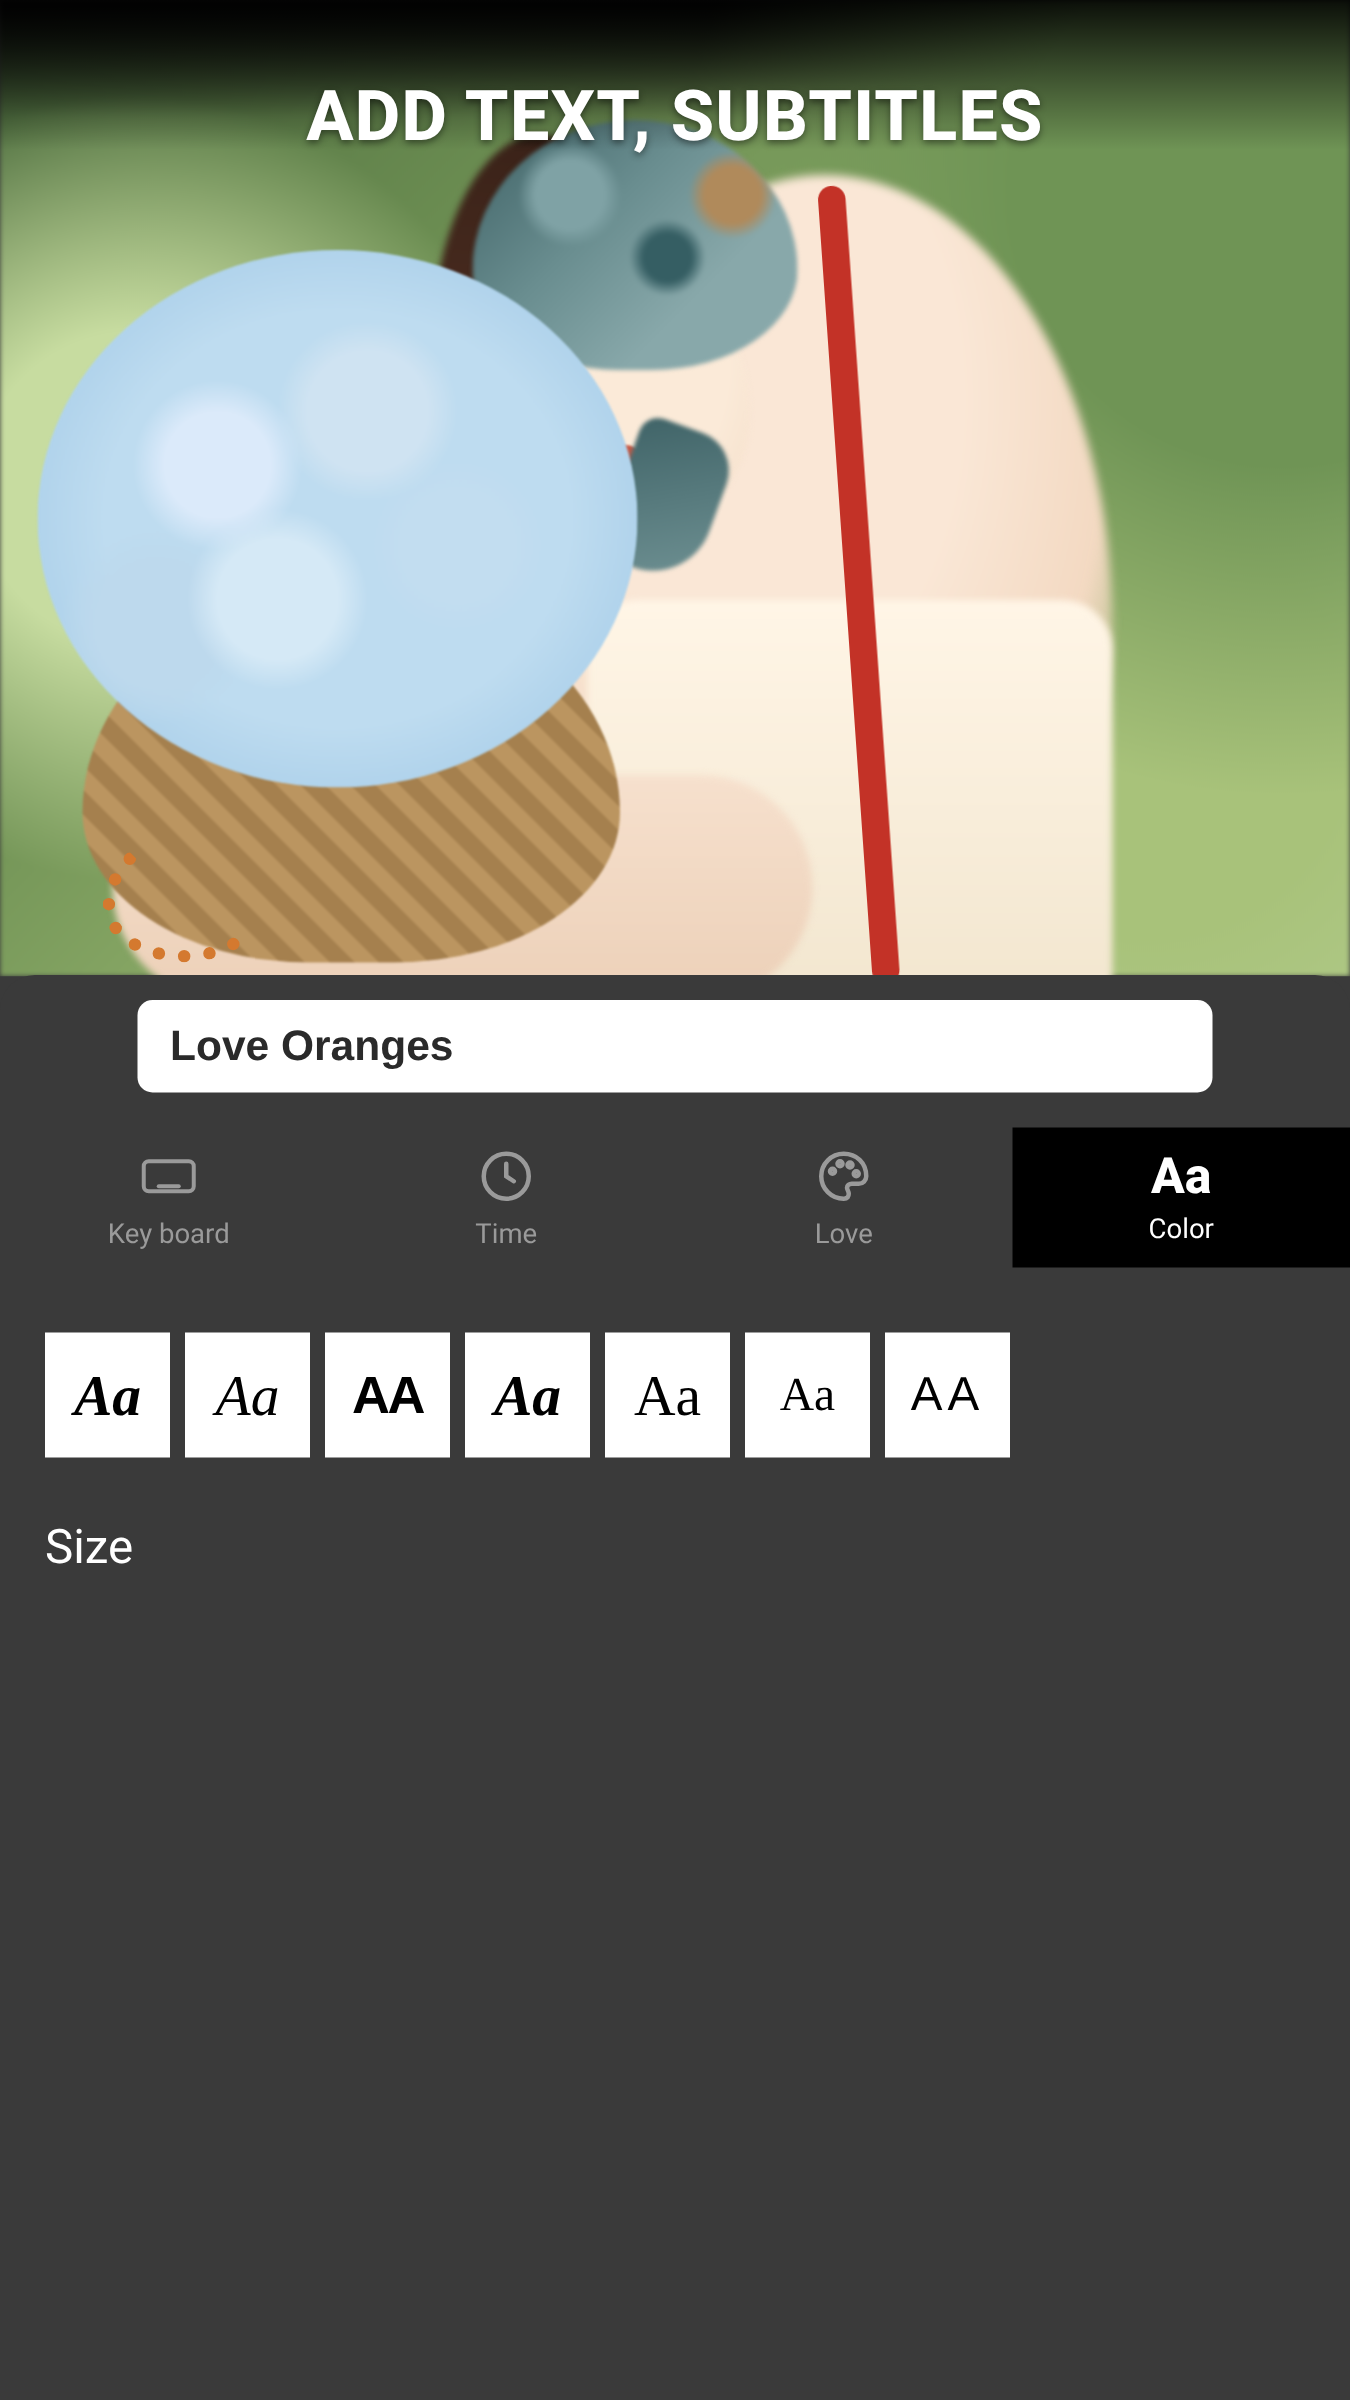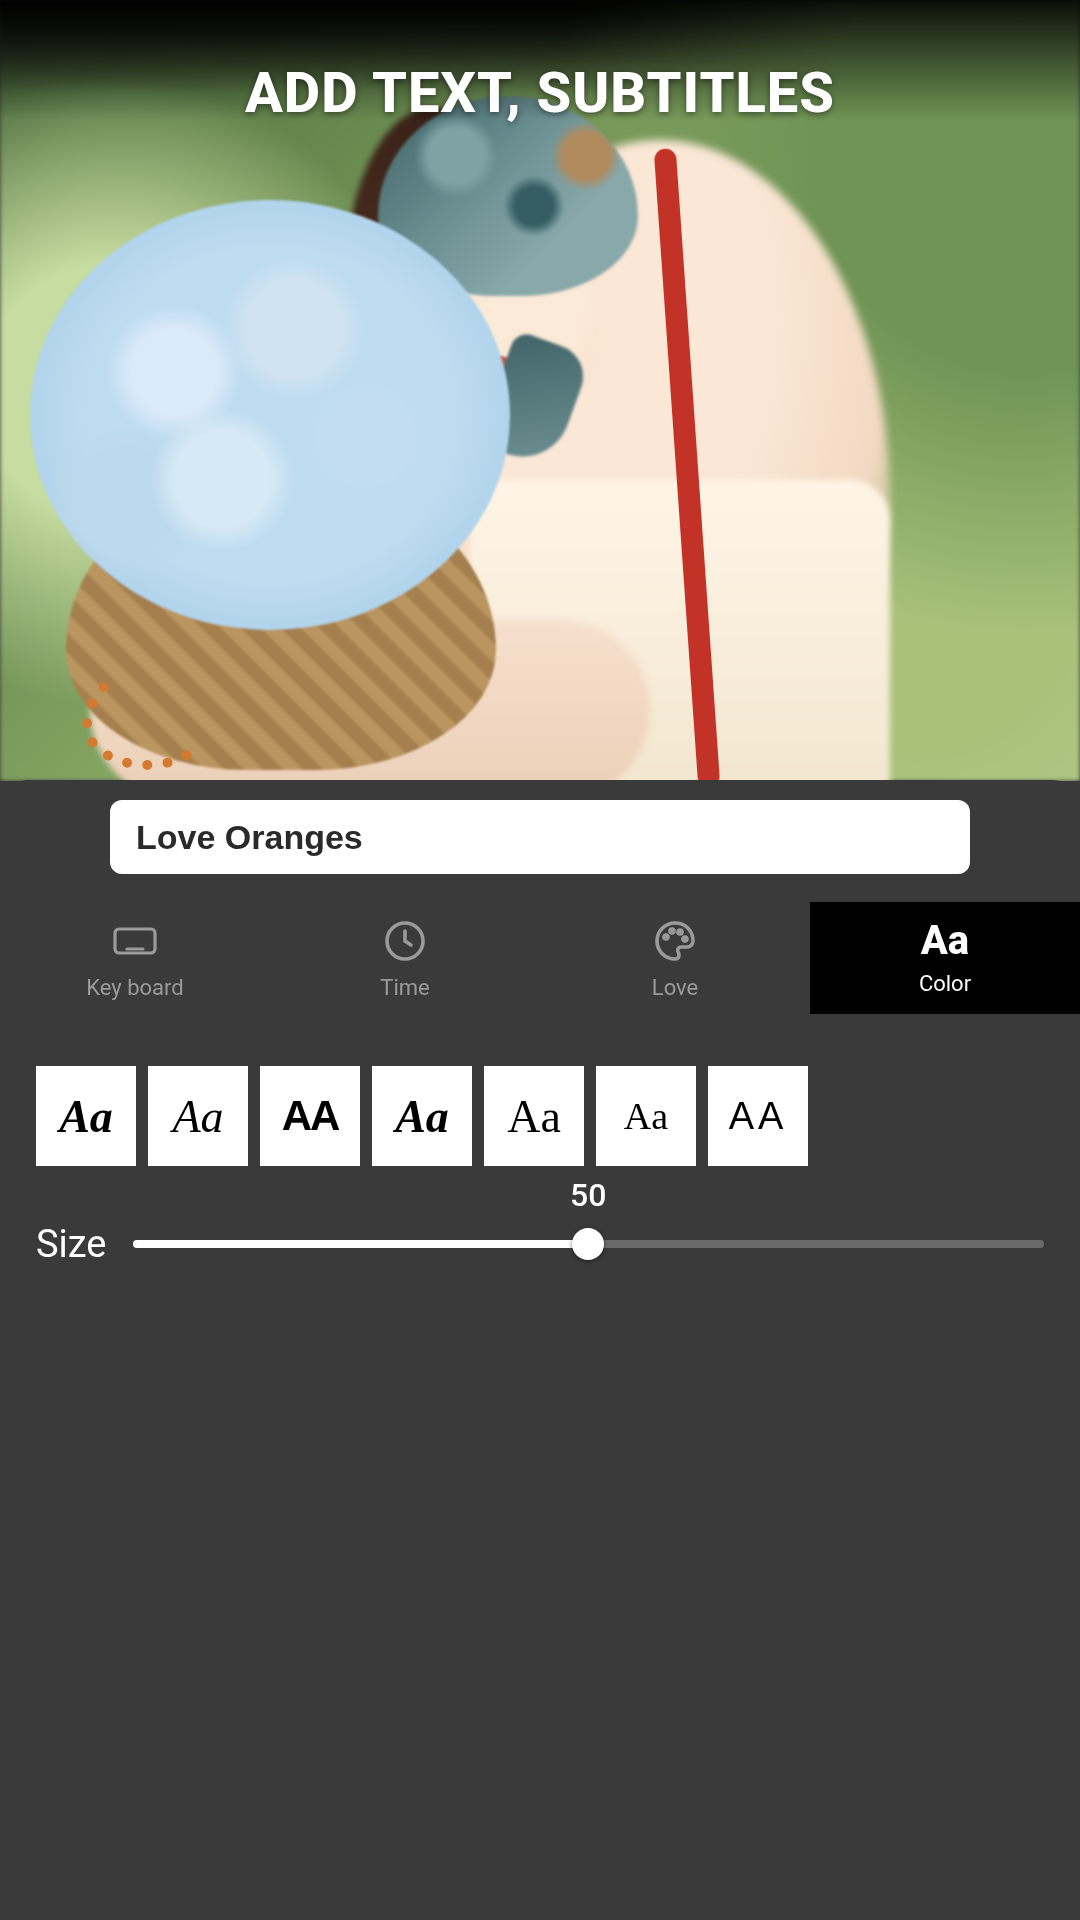--- a/index.html
+++ b/index.html
@@ -334,23 +334,17 @@
       <div class="swatch f5">
           <span>Aa</span>
         </div>
       <div class="swatch f6">
           <span>AA</span>
         </div>
     </div>
 
     <div class="size-row">
       <span class="size-label">Size</span>
-      <div class="slider-wrap">
-        <span class="slider-value" id="slider-value" style="left: 50%;">50</span>
-        <div class="track"></div>
-        <div class="track-fill" id="track-fill" style="width: 50%;"></div>
-        <div class="thumb" id="thumb" style="left: 50%;"></div>
-      </div>
     </div>
 
   </div>
 
 </div>
 
 </body></html>

